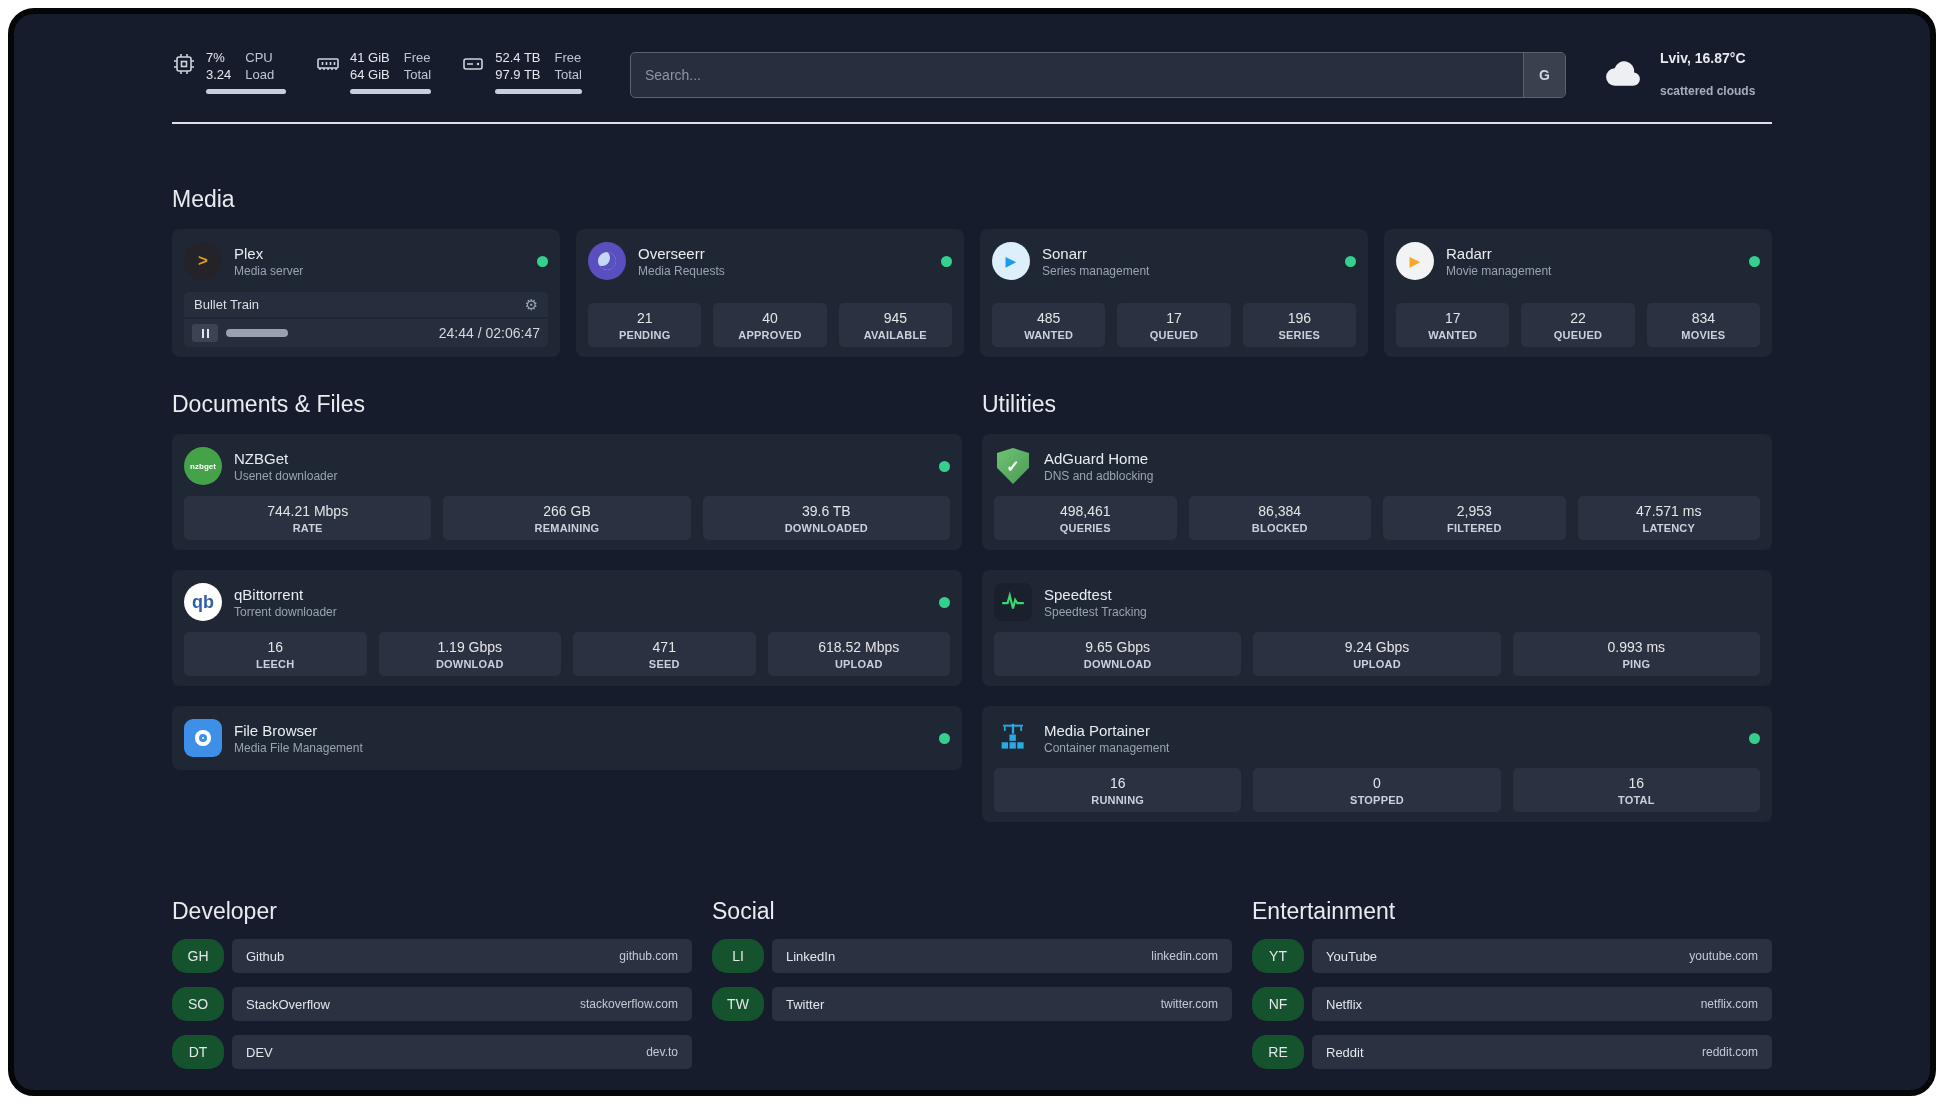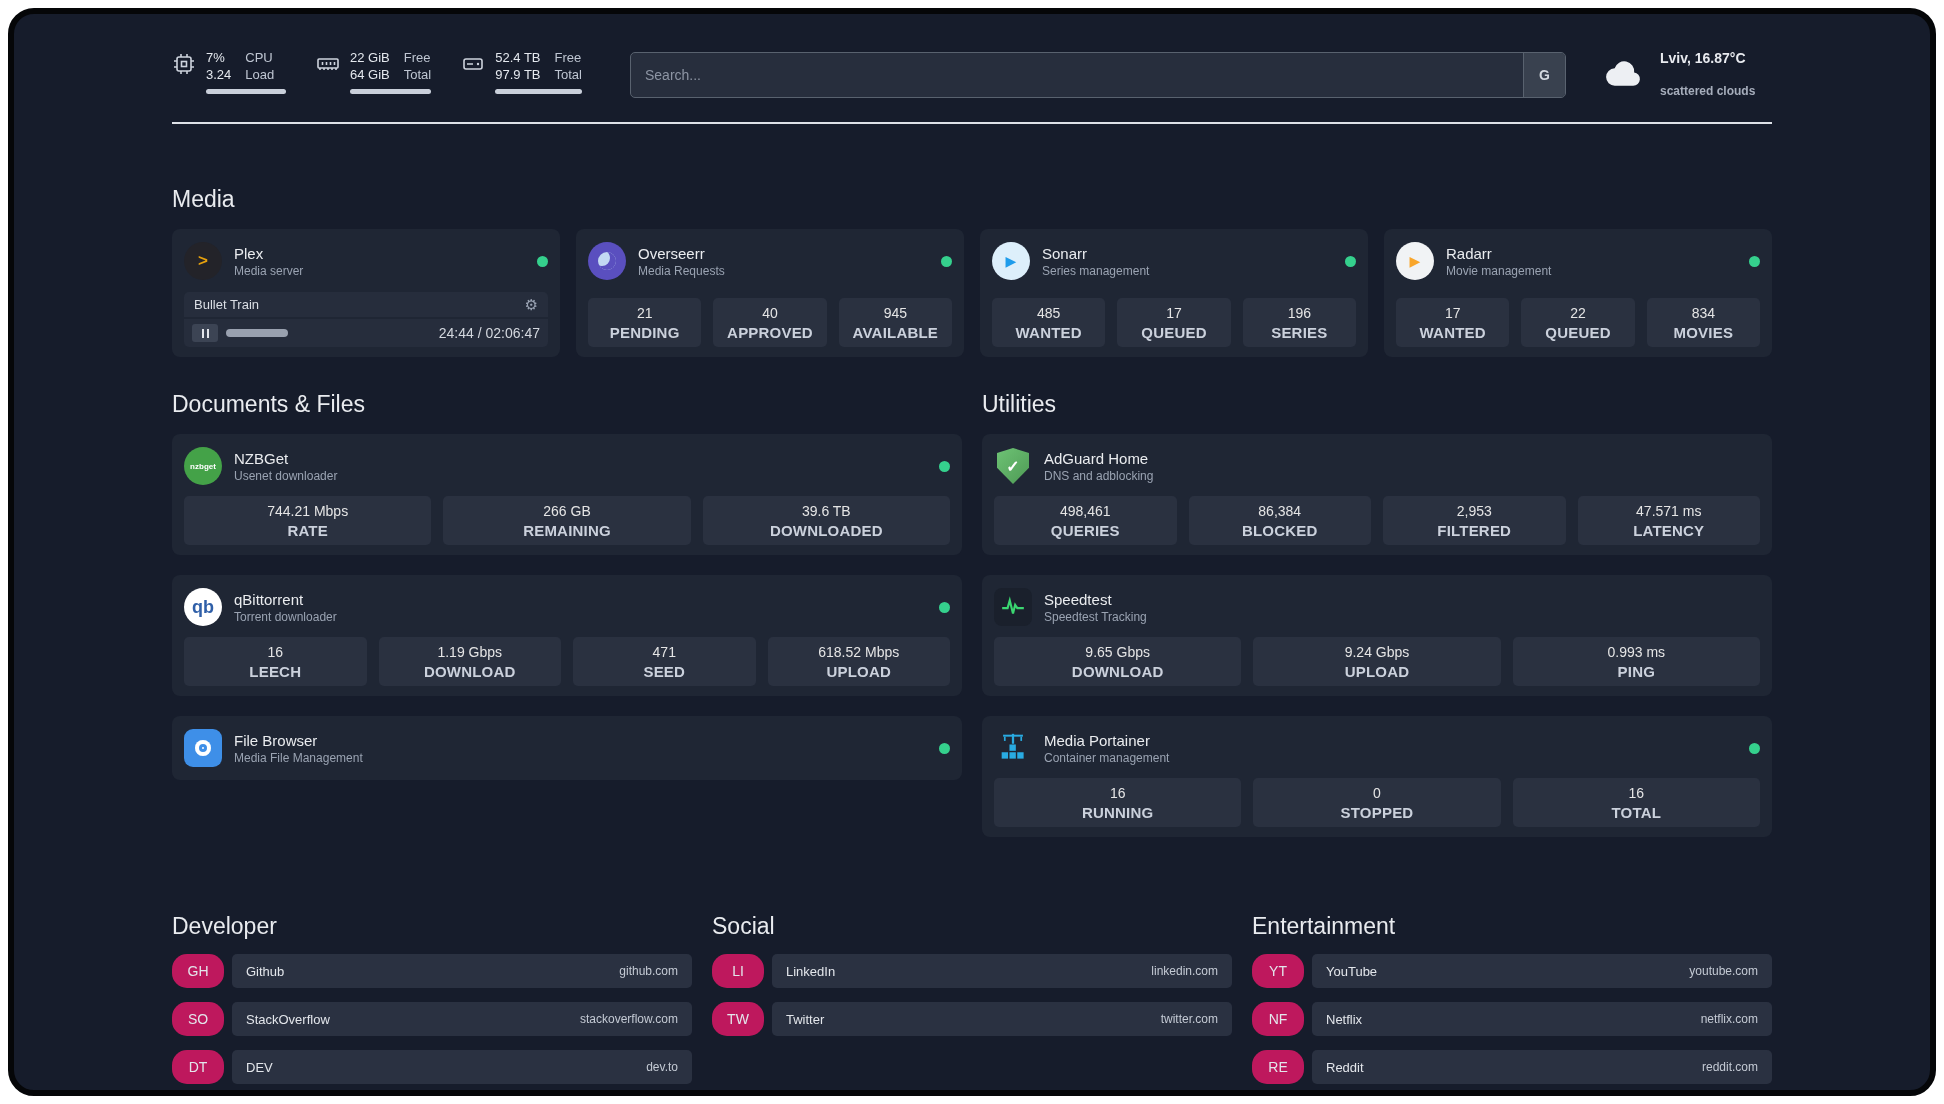--- a/index.html
+++ b/index.html
@@ -35,41 +35,41 @@
   .media-grid .card { height:128px; display:flex; flex-direction:column; justify-content:space-between; }
   .card-header { display:flex; align-items:center; gap:12px; min-height:44px; cursor:pointer; }
   .app-icon { width:38px; height:38px; border-radius:50%; flex:none; display:flex; align-items:center; justify-content:center; position:relative; }
   .app-name { font-size:15px; color:#EAECEF; }
   .app-desc { font-size:12px; color:#9AA3B2; margin-top:2px; }
   .dot { width:11px; height:11px; border-radius:50%; background:#35D08D; margin-left:auto; flex:none; }
 
   .stats { display:flex; gap:12px; margin-top:8px; }
   .stat { flex:1; background:#2A3140; border-radius:5px; text-align:center; padding:7px 4px 6px; }
   .stat-value { font-size:14px; color:#e5e5e5; }
-  .stat-label { font-size:15px; font-weight:700; color:#CBD1DC; margin-top:3px; letter-spacing:.2px; }
+  .stat-label { font-size:11px; font-weight:700; color:#CBD1DC; margin-top:3px; letter-spacing:.2px; }
 
   
   .plex-title-row { display:flex; align-items:center; justify-content:space-between; background:#262D3C; border-radius:5px 5px 0 0; padding:5px 10px; font-size:13px; color:#DBDFE5; }
   .gear { color:#9AA3B3; font-size:15px; cursor:pointer; line-height:1; }
   .plex-progress { display:flex; align-items:center; gap:8px; background:#262D3C; border-radius:0 0 5px 5px; padding:5px 8px; margin-top:2px; }
   .pause-btn { width:26px; height:18px; background:#3C4454; border-radius:3px; display:flex; align-items:center; justify-content:center; cursor:pointer; flex:none; }
   .pause-bars { display:inline-block; width:7px; height:9px; border-left:2.5px solid #E3E6EB; border-right:2.5px solid #E3E6EB; }
   .pfill { width:62px; height:8px; background:#99A1AF; border-radius:4px; }
   .pspacer { flex:1; }
   .ptime { font-size:14px; color:#D4D8DF; white-space:nowrap; }
 
   
   .two-col { display:grid; grid-template-columns:1fr 1fr; gap:20px; margin-top:34px; }
   .col .section-title { margin-bottom:16px; }
   .col .card { margin-bottom:20px; }
 
   
   .bookmarks { display:grid; grid-template-columns:repeat(3,1fr); gap:20px; margin-top:56px; }
   .bm-item { display:flex; gap:8px; height:34px; margin-top:14px; cursor:pointer; }
-  .bm-abbr { width:52px; background:#be185d; border-radius:15px; display:flex; align-items:center; justify-content:center; color:#E3E6EB; font-size:14px; flex:none; }
+  .bm-abbr { width:52px; background:#14532d; border-radius:15px; display:flex; align-items:center; justify-content:center; color:#E3E6EB; font-size:14px; flex:none; }
   .bm-pill { flex:1; background:#2A3141; border-radius:5px; display:flex; align-items:center; justify-content:space-between; padding:11px 14px; }
   .bm-name { font-size:13px; color:#E3E6EB; }
   .bm-url { font-size:12px; color:#C4CAD4; }
 
   
   .plex-ic { background:#232329; color:#E5A00D; font-weight:bold; font-size:17px; }
   .overseerr-ic { background:#5A4FBF; }
   .overseerr-swirl { width:18px; height:18px; border-radius:50%; background:#C3D9F3; box-shadow:inset -5px -3px 0 1px #5A4FBF; }
   .sonarr-ic { background:#DDEFFB; color:#1E9CEB; font-size:14px; }
   .radarr-ic { background:#F1F3F5; color:#F9A62B; font-size:14px; }
@@ -113,21 +113,21 @@
     </div>
 
     <div class="sys">
       <svg class="sysicon" viewBox="0 0 24 24" fill="none" stroke="#CED4DE" stroke-width="1.6">
         <rect x="2" y="7" width="20" height="9" rx="1"></rect>
         <path d="M6.5 10v3M10.5 10v3M14.5 10v3M18.5 10v3M4 16v2M8 16v2M12 16v2M16 16v2M20 16v2"></path>
       </svg>
       <div class="sys-body">
         <div class="cols">
           <div class="c1">
-                  <div class="v">22 GiB</div>
+                  <div class="v">41 GiB</div>
                   <div class="v">64 GiB</div>
                 </div>
           <div class="dim">
                   <div>Free</div>
                   <div>Total</div>
                 </div>
         </div>
         <div class="bar"></div>
       </div>
     </div>

